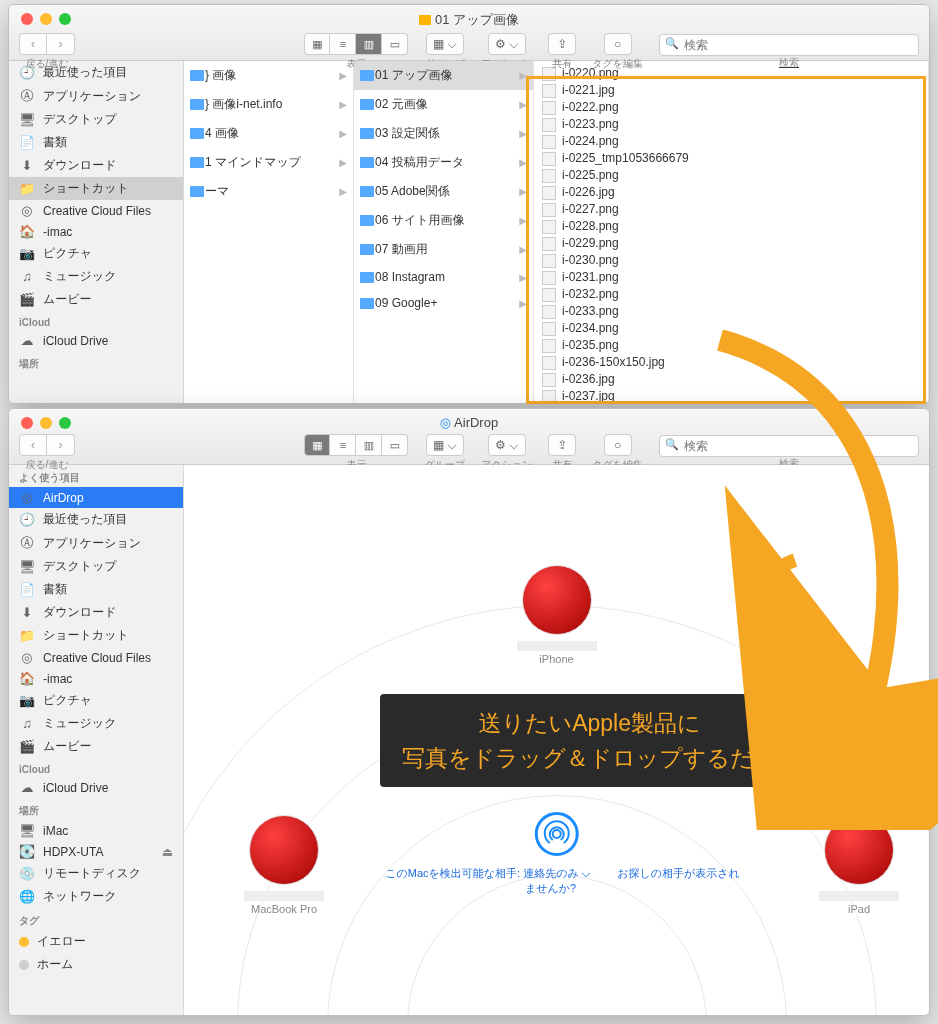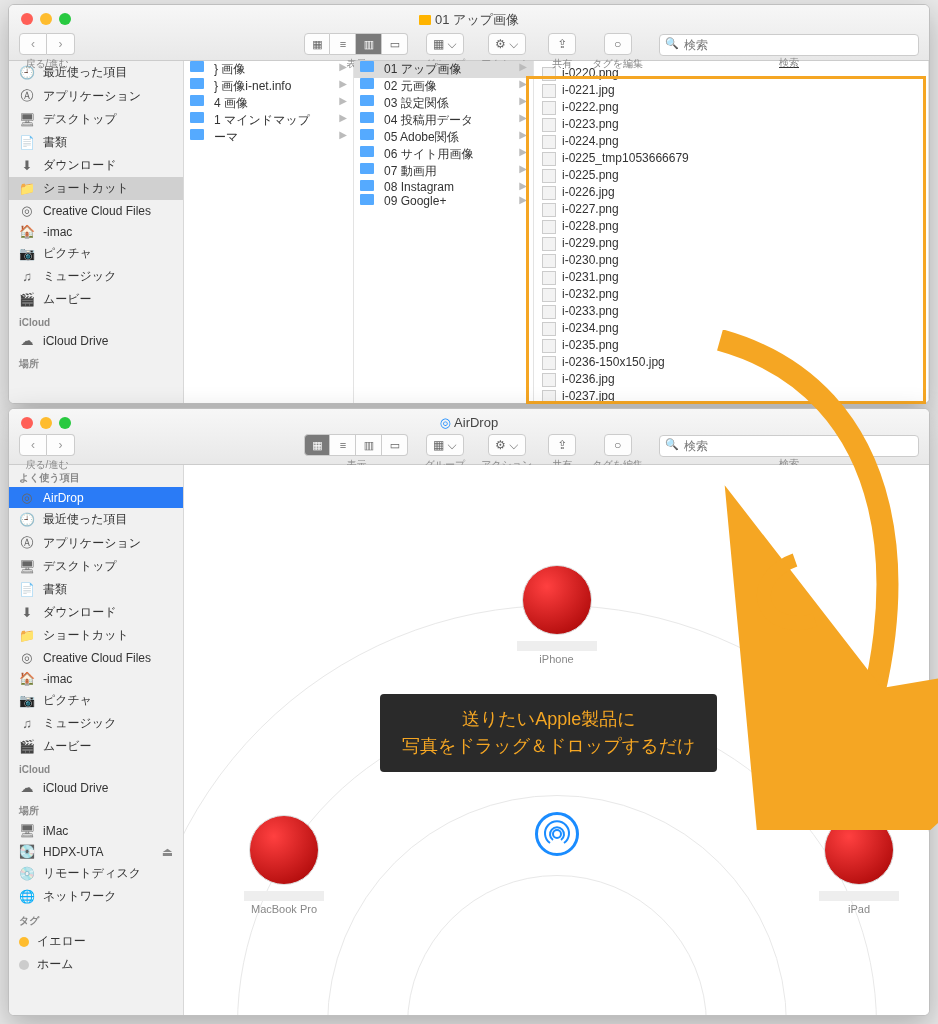--- a/index.html
+++ b/index.html
@@ -39,41 +39,41 @@
   .sb-item.active { background: #d0d0d0; }
   .sb-item.blue  { background: #2a7bf6; color: #fff; }
   .sb-icon { width: 16px; text-align: center; color: #666; font-size: 13px; }
   .tag-dot { width: 10px; height: 10px; border-radius: 50%; display: inline-block; }
 
   .columns { flex: 1; display: flex; }
   .col { border-right: 1px solid #e3e3e3; overflow: hidden; }
   .col1 { width: 170px; }
   .col2 { width: 180px; }
   .col3 { flex: 1; }
-  .row { display: flex; gap: 10px; padding: 0 6px; font-size: 12px; position: relative; }
+  .row { display: flex; align-items: center; gap: 1px; padding: 6px 6px; font-size: 12px; position: relative; }
   .row .chev { position: absolute; right: 6px; color: #bbb; font-size: 10px; }
   .row.active { background: #dcdcdc; }
   .fld { display:inline-block; width:14px; height:11px; background:#55aaff; border-radius:1px; }
   .fileicon { display:inline-block; width:14px; height:14px; background:#f3f3f3; border:1px solid #ccc; }
 
   .filelist { padding: 4px; }
   .filerow { display:flex; align-items:center; gap:6px; padding:0 4px; font-size:12px; line-height:17px; }
 
   
   .airdrop-area { flex:1; position:relative; background:#fff; overflow:hidden; }
   .ring { position:absolute; border:1px solid #e8e8e8; border-radius:50%; left:50%; transform:translateX(-50%); }
   .device { position:absolute; width:120px; text-align:center; font-size:11px; color:#888; }
   .device .av { width:70px; height:70px; border-radius:50%; background:radial-gradient(circle at 35% 30%, #ff4040, #a00000); margin:0 auto 6px auto; border:1px solid #ddd; display:flex; align-items:center; justify-content:center; font-size:34px; color:rgba(0,0,0,.4); }
   .device .bar { width:80px; height:10px; background:#eee; margin:0 auto 2px auto; }
   .airdrop-center { position:absolute; left:50%; top:63%; transform:translateX(-50%); text-align:center; font-size:11px; color:#444; }
   .airdrop-icon { width:44px; height:44px; margin:0 auto 10px auto; border-radius:50%; border:3px solid #1a8cff; display:flex; align-items:center; justify-content:center; color:#1a8cff; font-size:24px; }
   .airdrop-links { margin-top:6px; font-size:11px; }
   .airdrop-links span { color:#1a6be0; margin:0 12px; }
 
-  .callout { position:absolute; background:#2a2a2a; color:#f5a623; font-size:18px; padding:12px 22px; border-radius:4px; text-align:center; line-height:1.5; }
+  .callout { position:absolute; background:#2a2a2a; color:#f5a623; font-size:23px; padding:12px 22px; border-radius:4px; text-align:center; line-height:1.5; }
 
   
   .arrow-svg { position:absolute; pointer-events:none; }
 
   
   .highlight { position:absolute; border:3px solid #f5a623; pointer-events:none; }
 </style>
 </head>
 <body>
 
@@ -506,20 +506,24 @@
       <div class="airdrop-center">
         <div class="airdrop-icon">
           <svg width="30" height="30" viewBox="0 0 30 30">
               <g fill="none" stroke="#1a8cff" stroke-width="2">
                 <circle cx="15" cy="15" r="4"></circle>
                 <path d="M8 24 a12 12 0 1 1 14 0"></path>
                 <path d="M11 21 a7 7 0 1 1 8 0"></path>
               </g>
             </svg>
         </div>
+        <div class="airdrop-links">
+          <span>このMacを検出可能な相手: 連絡先のみ ⌵</span>
+          <span>お探しの相手が表示されませんか?</span>
+        </div>
       </div>
     </div>
   </div>
 </div>
 
 <div class="callout" style="left:380px; top:694px;">
   <div>送りたいApple製品に</div>
   <div>写真をドラッグ＆ドロップするだけ</div>
 </div>
 

